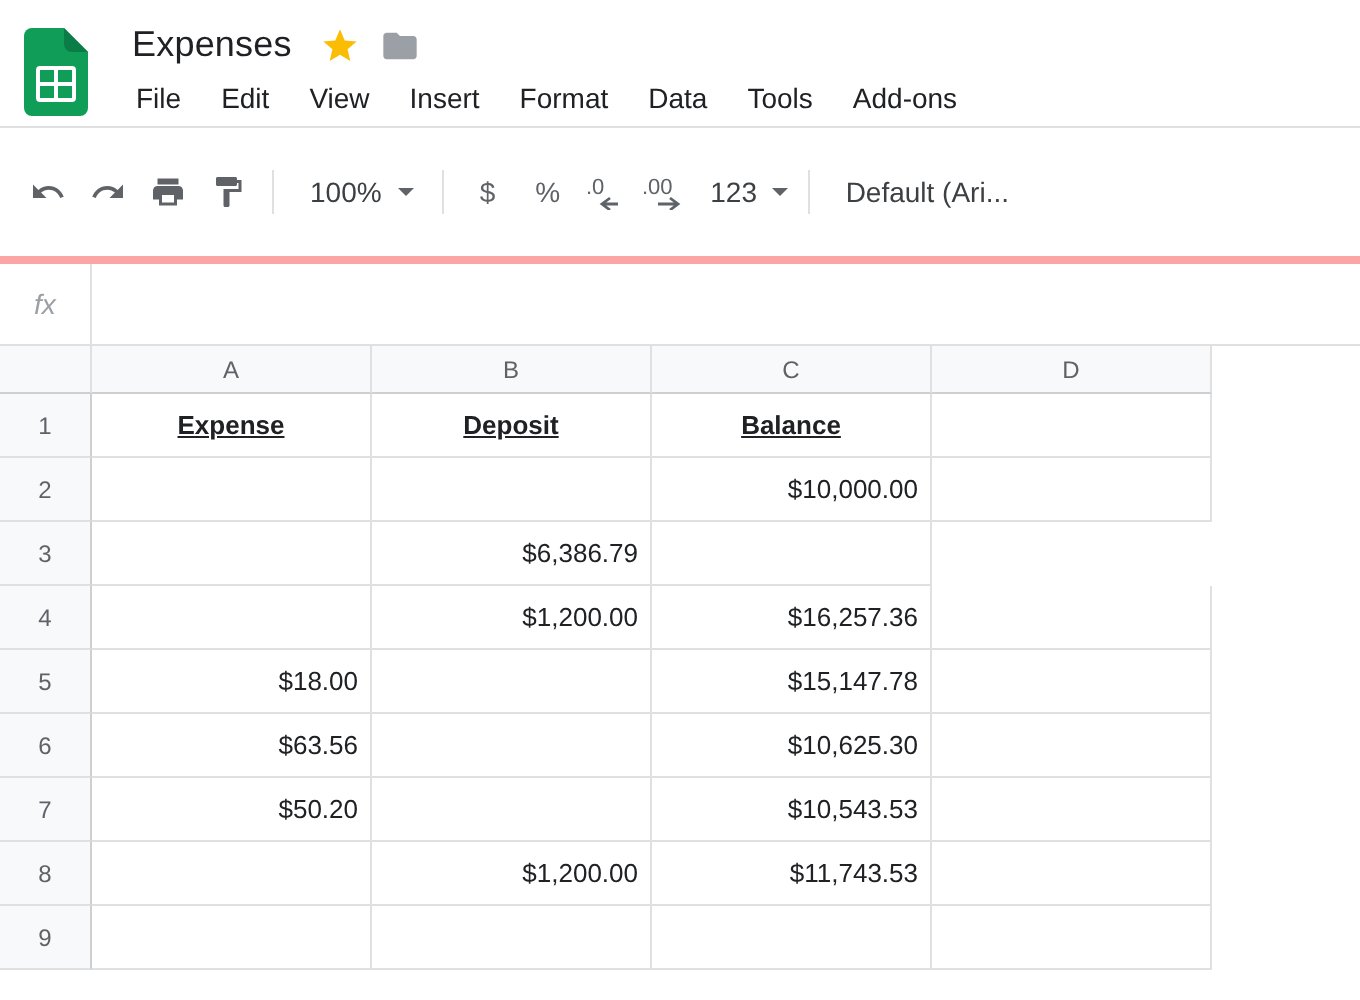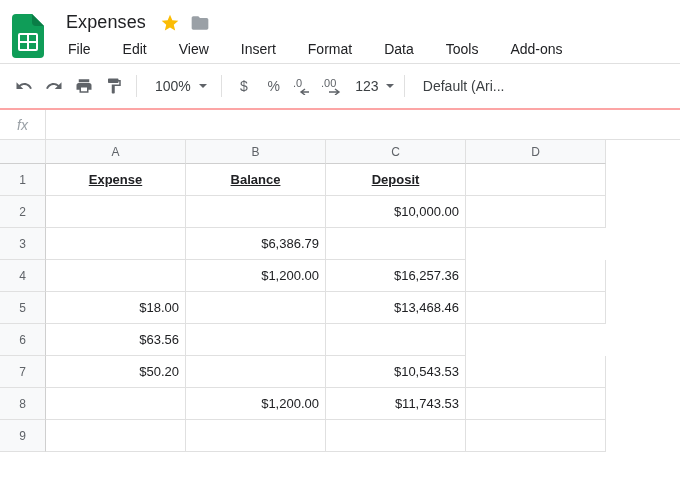--- a/index.html
+++ b/index.html
@@ -28,55 +28,55 @@
     display: flex; align-items: center; gap: 10px;
     padding: 2px 0 2px 8px;
   }
   .doc-title {
     font-size: 18px; color: #202124; letter-spacing: 0.1px;
     padding: 2px 4px;
   }
   .star { width: 20px; height: 20px; display: flex; align-items: center; justify-content: center; cursor: pointer;}
   .folder { width: 20px; height: 20px; display: flex; align-items: center; justify-content: center; cursor: pointer;}
   .menu-bar {
-    display: flex; gap: 16px;
+    display: flex; gap: 4px;
     padding: 0 0 2px 6px;
   }
   .menu-item {
     font-size: 14px; color: #202124;
     padding: 4px 8px;
     cursor: pointer;
   }
   .toolbar {
     border-top: 1px solid #e0e0e0;
     display: flex; align-items: center;
-    padding: 8px 10px;
+    padding: 18px 10px;
     gap: 2px;
   }
   .tb-btn {
     min-width: 28px; height: 28px;
     display: flex; align-items: center; justify-content: center;
     cursor: pointer;
     color: #5f6368;
     font-size: 14px;
   }
   .tb-sep {
     width: 1px; height: 22px; background: #e0e0e0; margin: 0 6px;
   }
   .tb-text { color: #3c4043; font-size: 14px; padding: 0 4px;}
   .dropdown-caret {
     width: 0; height: 0; border-left: 4px solid transparent; border-right: 4px solid transparent; border-top: 4px solid #5f6368; margin-left: 4px;
   }
   .zoom { display: flex; align-items: center; padding: 0 6px; cursor: pointer;}
   .fontbox { display: flex; align-items: center; padding: 0 6px; cursor: pointer; white-space: nowrap; overflow: hidden;}
   .formula-bar {
-    border-top: 2px solid #fca5a5;
+    border-top: 4px solid #fca5a5;
     border-bottom: 1px solid #e0e0e0;
     display: flex; 
-    height: 32px;
+    height: 45px;
   }
   .fx-label {
     width: 46px; text-align: center;
     font-style: italic; color: #9aa0a6; font-size: 14px;
     border-right: 1px solid #e0e0e0;
     height: 100%; display: flex; align-items: center; justify-content: center;
   }
   .fx-input {
     flex: 1; border: none; outline: none; height: 100%;
     padding: 0 8px; font-size: 13px; font-family: inherit;
@@ -230,22 +230,22 @@
     <div class="corner"></div>
     <div class="col-h col-A">A</div>
     <div class="col-h col-B">B</div>
     <div class="col-h col-C">C</div>
     <div class="col-h col-D">D</div>
   </div>
 
   <div class="row">
     <div class="row-h">1</div>
     <div class="cell col-A hcell">Expense</div>
+    <div class="cell col-B hcell">Deposit</div>
     <div class="cell col-C hcell">Balance</div>
-    <div class="cell col-B hcell">Deposit</div>
     <div class="cell col-D"></div>
   </div>
   <div class="row">
     <div class="row-h">2</div>
     <div class="cell col-A rnum"></div>
     <div class="cell col-B rnum"></div>
     <div class="cell col-C rnum">$10,000.00</div>
     <div class="cell col-D"></div>
   </div>
   <div class="row">
@@ -258,27 +258,28 @@
     <div class="row-h">4</div>
     <div class="cell col-A rnum"></div>
     <div class="cell col-B rnum">$1,200.00</div>
     <div class="cell col-C rnum">$16,257.36</div>
     <div class="cell col-D"></div>
   </div>
   <div class="row">
     <div class="row-h">5</div>
     <div class="cell col-A rnum">$18.00</div>
     <div class="cell col-B rnum"></div>
-    <div class="cell col-C rnum">$13,468.46</div>
+    <div class="cell col-C rnum">$15,147.78</div>
     <div class="cell col-D"></div>
   </div>
   <div class="row">
     <div class="row-h">6</div>
     <div class="cell col-A rnum">$63.56</div>
     <div class="cell col-B rnum"></div>
+    <div class="cell col-C rnum">$10,625.30</div>
     <div class="cell col-D"></div>
   </div>
   <div class="row">
     <div class="row-h">7</div>
     <div class="cell col-A rnum">$50.20</div>
     <div class="cell col-B rnum"></div>
     <div class="cell col-C rnum">$10,543.53</div>
     <div class="cell col-D"></div>
   </div>
   <div class="row">

